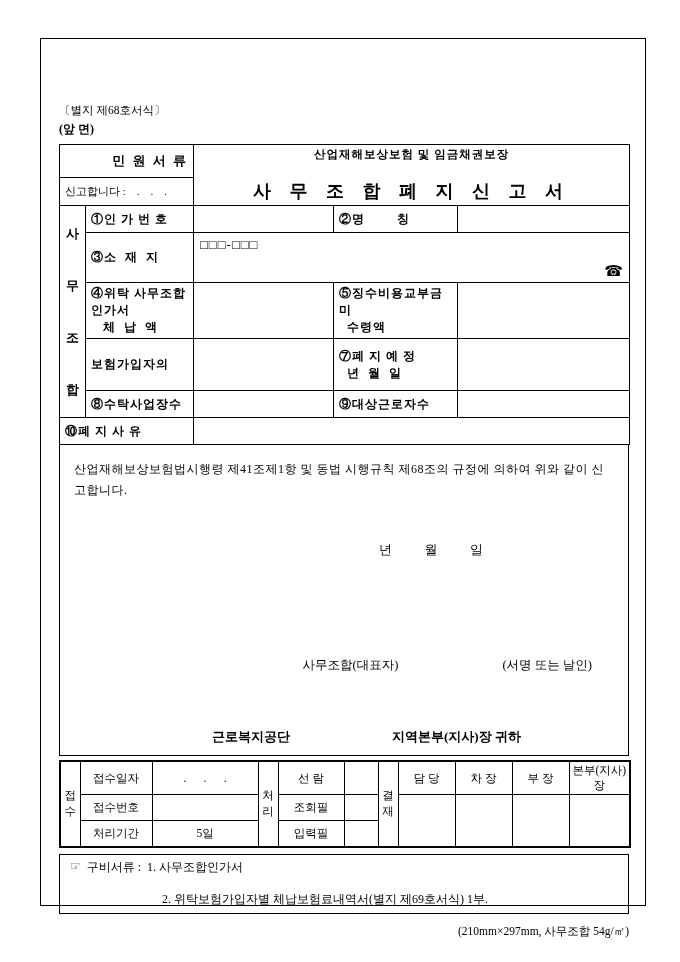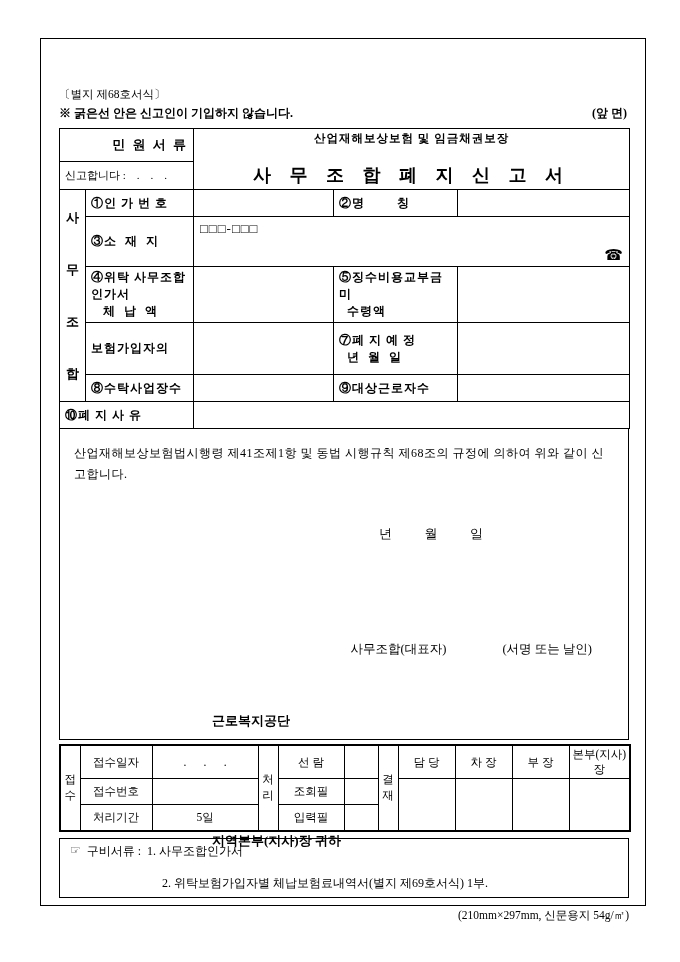--- a/index.html
+++ b/index.html
@@ -1,19 +1,19 @@
 <!DOCTYPE html>
 <html><head>
 <meta charset="utf-8">
 <style>
   * { margin:0; padding:0; box-sizing:border-box; }
   html,body { width:680px; height:962px; background:#fff; color:#000;
     font-family:"Liberation Serif","DejaVu Serif",serif; font-size:12px; }
   .sheet { position:absolute; left:40px; top:38px; width:606px; height:868px;
-    border:1px solid #000; padding:48px 18px 0 18px; }
+    border:1px solid #000; padding:64px 18px 0 18px; }
 
   .annex { font-size:11.5px; }
   .note-row { display:flex; justify-content:space-between; margin-top:3px;
     font-weight:bold; font-size:12px; }
 
   table { border-collapse:collapse; table-layout:fixed; width:570px; }
   td { border:1px solid #000; padding:2px 5px; font-size:12px; vertical-align:middle; overflow:hidden; }
 
   .form-table { margin-top:6px; }
   .form-table td.lab { font-weight:bold; letter-spacing:1px; white-space:pre-wrap; }
@@ -26,24 +26,24 @@
     white-space:pre-line; line-height:52px; padding:0; }
   .addr-cell { padding:3px 6px; }
   .addr-inner { display:flex; flex-direction:column; justify-content:space-between; height:42px; }
   .postal { font-size:13px; letter-spacing:1px; }
   .phone { align-self:flex-end; font-size:15px; line-height:1; }
 
   .decl-box { width:570px; height:311px; border:1px solid #000; border-top:none;
     padding:14px 14px 0 14px; }
   .decl-text { font-size:12px; line-height:1.75; letter-spacing:0.5px; }
   .date-line { margin-top:40px; margin-left:305px; white-space:pre; font-size:13px; }
-  .sign-row { margin-top:98px; display:flex; justify-content:flex-end; gap:56px;
+  .sign-row { margin-top:98px; display:flex; justify-content:flex-end; gap:104px;
     padding-right:22px; font-size:12.5px; }
   .recipient-row { margin-top:54px; display:flex; gap:102px; margin-left:138px;
-    font-weight:bold; font-size:13px;flex-direction:column; }
+    font-weight:bold; font-size:13px; }
 
   .receipt-table { margin-top:4px; border:2px solid #000; }
   .receipt-table td { height:26px; font-size:11.5px; text-align:center; padding:1px 2px; }
   .vstrip { white-space:pre-line; line-height:1.35; font-size:11.5px; padding:0; }
   .rvalue { white-space:pre; }
 
   .attach-box { width:570px; border:1px solid #000; margin-top:6px;
     padding:4px 10px 5px 10px; font-size:12px; }
   .attach-line1 { display:flex; gap:6px; }
   .attach-line2 { margin-left:92px; margin-top:15px; }
@@ -51,21 +51,20 @@
   .paper-spec { width:570px; text-align:right; margin-top:10px; font-size:11.5px; }
 </style>
 </head>
 <body>
 
 <div class="sheet">
 
   <div class="annex">〔별지 제68호서식〕</div>
 
   <div class="note-row">
-    <span>※ 굵은선 안은 신고인이 기입하지 않습니다.</span>
     <span>(앞 면)</span>
   </div>
 
   <table class="form-table">
     <colgroup>
       <col style="width:26px">
         <col style="width:108px">
         <col style="width:140px">
       <col style="width:124px">
         <col style="width:172px">
@@ -193,15 +192,15 @@
 
   <div class="attach-box">
     <div class="attach-line1">
       <span>☞</span>
       <span>구비서류 :</span>
       <span>1. 사무조합인가서</span>
     </div>
     <div class="attach-line2">2. 위탁보험가입자별 체납보험료내역서(별지 제69호서식) 1부.</div>
   </div>
 
-  <div class="paper-spec">(210mm×297mm, 신문용지 54g/㎡)</div>
+  <div class="paper-spec">(210mm×297mm, 사무조합 54g/㎡)</div>
 
 </div>
 
 </body></html>

